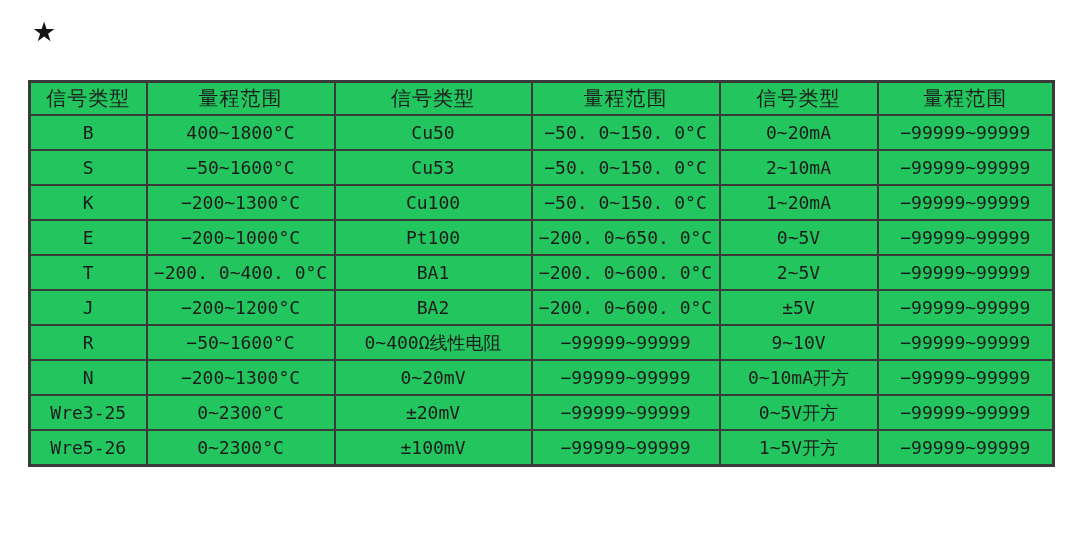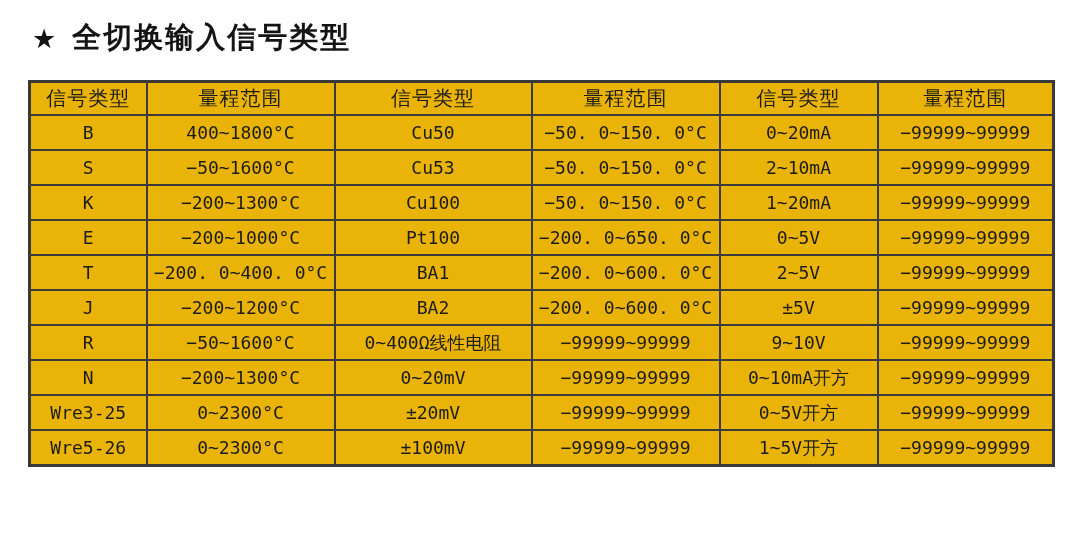--- a/index.html
+++ b/index.html
@@ -33,21 +33,21 @@
     line-height: 1;
   }
   table.signal-table {
     position: absolute;
     left: 28px;
     top: 80px;
     width: 1024px;
     table-layout: fixed;
     border-collapse: collapse;
     border: 3px solid #3a3a3a;
-    background: #eab308;
+    background: #22c55e;
   }
   .signal-table th,
   .signal-table td {
     border: 2px solid #3a3a3a;
     text-align: center;
     vertical-align: middle;
     padding: 0;
     overflow: hidden;
     white-space: nowrap;
   }
@@ -70,21 +70,20 @@
   col.c3 { width: 197px; }
   col.c4 { width: 188px; }
   col.c5 { width: 158px; }
   col.c6 { width: 176px; }
 </style>
 </head>
 <body>
 
 <div class="page-title">
   <span class="star">★</span>
-  <span>全切换输入信号类型</span>
 </div>
 
 <table class="signal-table">
   <colgroup>
     <col class="c1">
       <col class="c2">
       <col class="c3">
       <col class="c4">
       <col class="c5">
       <col class="c6">

